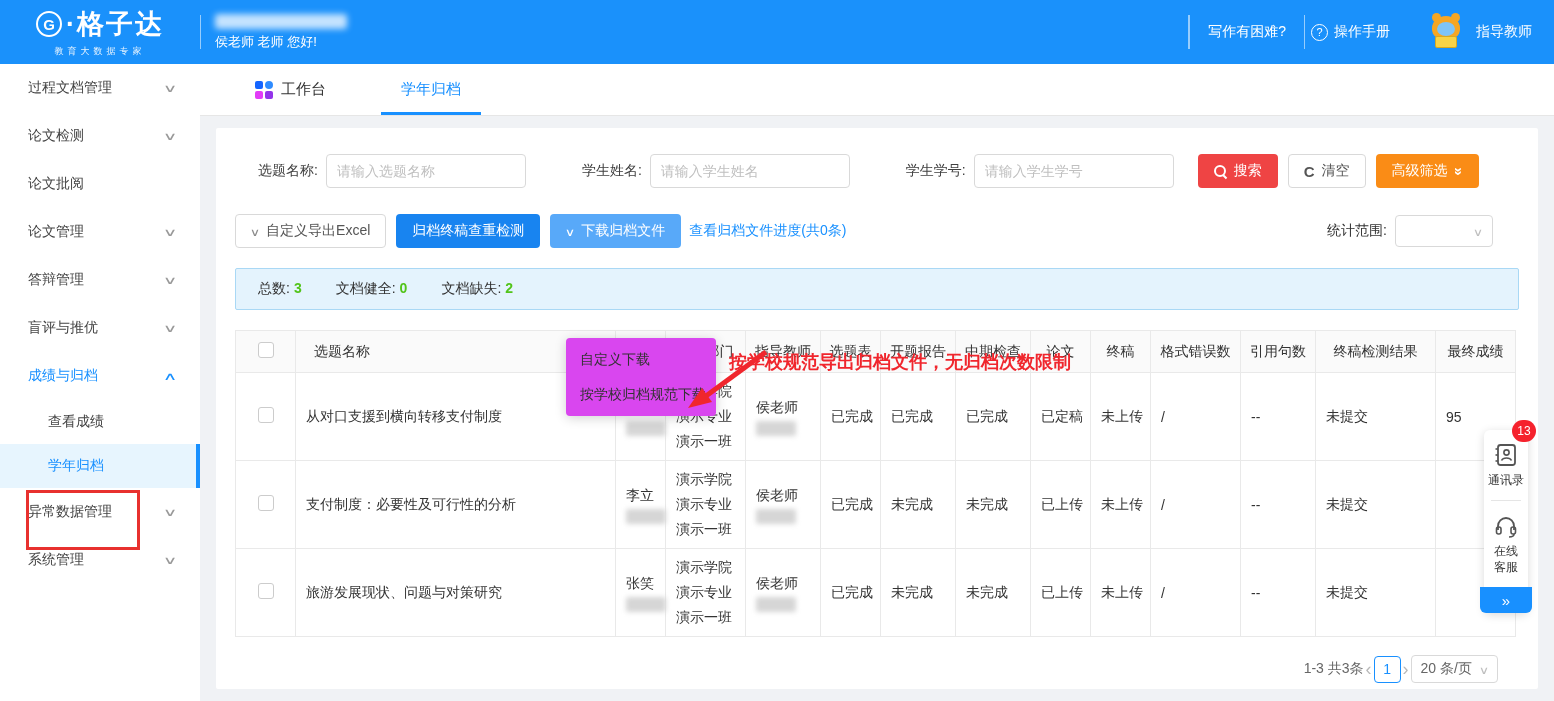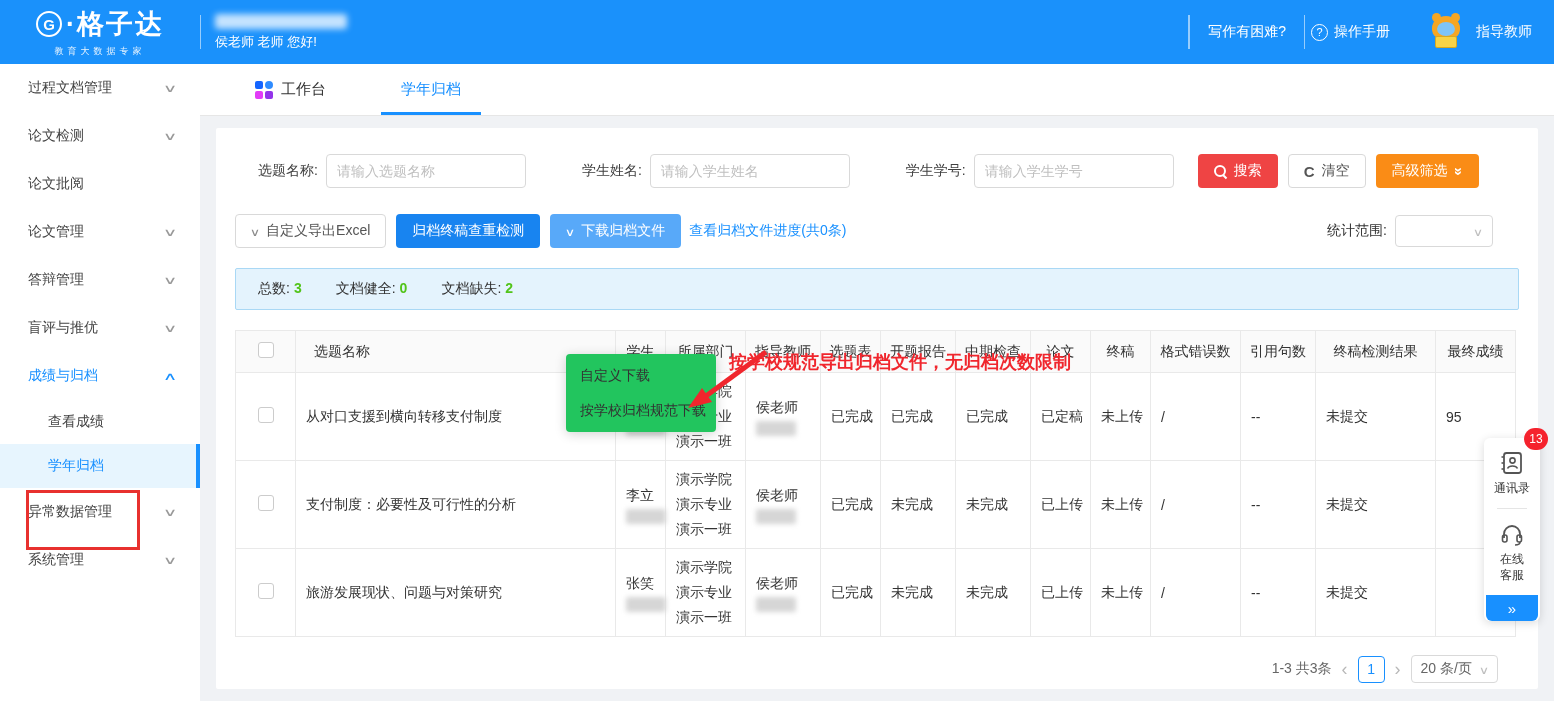--- a/index.html
+++ b/index.html
@@ -89,21 +89,21 @@
   .scope-wrap { margin-left:auto; display:flex; align-items:center; gap:8px; padding-right:45px; }
   .sel-box { width:98px; height:32px; border:1px solid #d9d9d9; border-radius:4px; display:flex;
     align-items:center; justify-content:flex-end; padding-right:10px; color:#bfbfbf; cursor:pointer; }
 
   
   .stats { margin:20px 19px 0 19px; height:42px; background:#e4f3fd; border:1px solid #a9d8f5; border-radius:2px;
     display:flex; align-items:center; gap:34px; padding-left:22px; }
   .stat-num { color:#52c41a; font-weight:bold; margin-left:4px; }
 
   
-  .dropdown { position:absolute; left:331px; top:140px; width:150px; background:#22c55e; border-radius:4px;
+  .dropdown { position:absolute; left:331px; top:124px; width:150px; background:#d946ef; border-radius:4px;
     box-shadow:0 2px 12px rgba(0,0,0,.18); z-index:50; padding:4px 0; }
   .dd-item { height:35px; display:flex; align-items:center; padding-left:14px; color:#333; cursor:pointer; }
 
   
   .anno-text { position:absolute; left:494px; top:136px; color:#f0262d; font-size:18px; font-weight:bold; z-index:60; white-space:nowrap; }
   .anno-arrow { position:absolute; left:439px; top:130px; z-index:60; }
 
   
   .tbl-wrap { margin:20px 19px 0 19px; }
   table { width:1280px; border-collapse:collapse; table-layout:fixed; }
@@ -111,31 +111,31 @@
   thead th { background:#fafafa; height:42px; font-weight:500; color:#333; text-align:center; }
   thead th.h-left { text-align:left; padding-left:18px; }
   tbody td { height:88px; vertical-align:middle; padding-left:10px; color:#333; }
   td.td-check, th.td-check { text-align:center; padding-left:0; }
   .cb { display:inline-block; width:16px; height:16px; border:1px solid #ccc; border-radius:3px; background:#fff; cursor:pointer; }
   .nm { line-height:20px; }
   .blur-pill { width:40px; height:15px; margin-top:4px; background:#d6d6d6; border-radius:2px; filter:blur(2.5px); }
   .dept-line { line-height:25px; }
 
   
-  .pager { display:flex; align-items:center; justify-content:flex-end; gap:10px; margin:18px 40px 0 0; color:#666; }
+  .pager { display:flex; align-items:center; justify-content:flex-end; gap:2px; margin:18px 40px 0 0; color:#666; }
   .pg-arrow { color:#b8b8b8; font-size:18px; cursor:pointer; line-height:1; }
   .pg-num { width:27px; height:27px; border:1px solid #1890ff; color:#1890ff; border-radius:4px;
     display:flex; align-items:center; justify-content:center; cursor:pointer; }
   .pg-size { height:28px; border:1px solid #d9d9d9; border-radius:4px; display:flex; align-items:center;
     gap:8px; padding:0 9px; color:#666; cursor:pointer; }
   .pg-size .chev-d::before { color:#bfbfbf; }
 
   
-  .float-widget { position:absolute; left:1484px; top:430px; width:56px; background:#fff; border-radius:6px;
-    box-shadow:0 2px 10px rgba(0,0,0,.15); z-index:70; display:flex; flex-direction:column; align-items:center; padding-top:12px;margin-top:8px; }
+  .float-widget { position:absolute; left:1484px; top:430px; width:44px; background:#fff; border-radius:6px;
+    box-shadow:0 2px 10px rgba(0,0,0,.15); z-index:70; display:flex; flex-direction:column; align-items:center; padding-top:12px; }
   .fw-badge { position:absolute; top:-10px; right:-8px; min-width:24px; height:22px; border-radius:11px;
     background:#f5222d; color:#fff; font-size:12px; display:flex; align-items:center; justify-content:center; padding:0 5px; }
   .fw-label { font-size:12px; color:#333; margin-top:4px; text-align:center; line-height:16px; }
   .fw-div { width:30px; height:1px; background:#e5e5e5; margin:12px 0; }
   .fw-expand { margin-top:12px; width:52px; height:26px; background:#1890ff; color:#fff; border-radius:0 0 6px 6px;
     display:flex; align-items:center; justify-content:center; font-size:15px; cursor:pointer; }
 </style>
 </head>
 <body>
 

